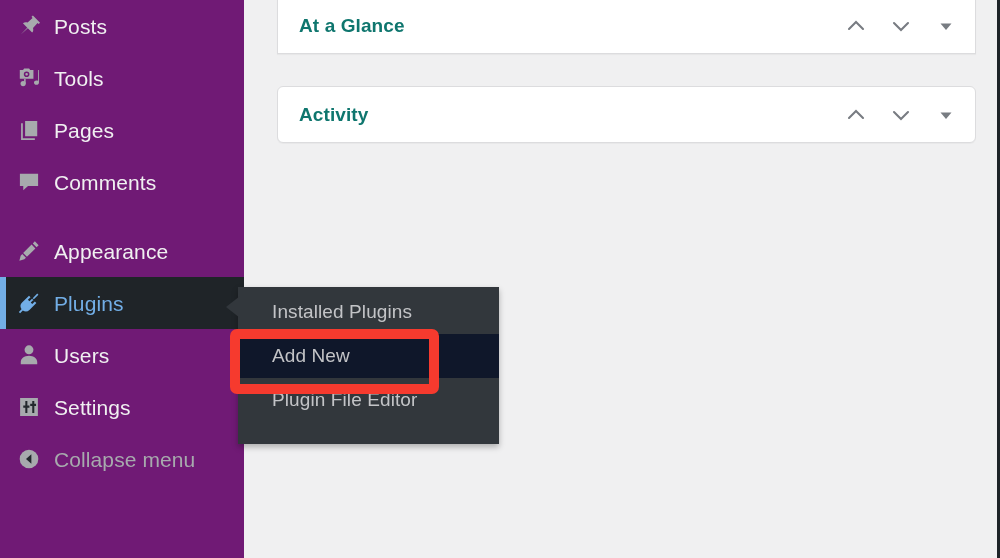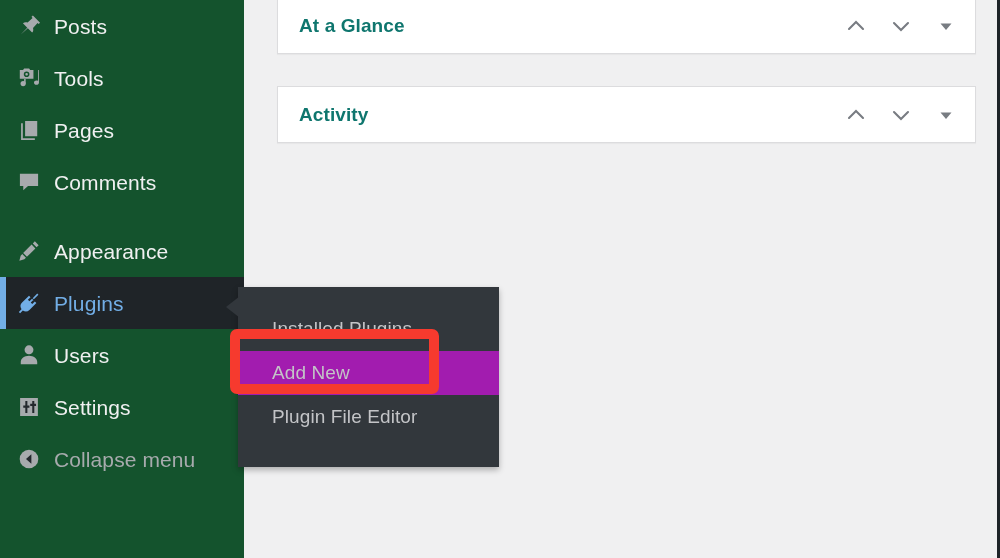--- a/index.html
+++ b/index.html
@@ -23,21 +23,21 @@
     overflow: hidden;
   }
 
   
   #adminmenuwrap {
     position: absolute;
     left: 0;
     top: 0;
     width: 244px;
     height: 558px;
-    background: #14532d;
+    background: #701a75;
     z-index: 10;
   }
 
   .menu-item {
     position: relative;
     display: flex;
     align-items: center;
     height: 52px;
     padding-left: 12px;
     box-sizing: border-box;
@@ -99,42 +99,42 @@
     border-right: 14px solid #32373c;
     z-index: 31;
   }
 
   
   #flyout {
     position: absolute;
     left: 238px;
     top: 287px;
     width: 261px;
-    height: 180px;
+    height: 157px;
     background: #32373c;
     box-shadow: 0 3px 6px rgba(0,0,0,0.28);
     z-index: 30;
-    padding-top: 20px;
+    padding-top: 3px;
     box-sizing: border-box;
   }
 
   .sub-item {
     display: flex;
     align-items: center;
     height: 44px;
     padding-left: 34px;
     box-sizing: border-box;
     font-size: 19px;
     color: #c3c4c7;
     letter-spacing: 0.1px;
     white-space: nowrap;
     cursor: pointer;
   }
   .sub-item.hl {
-    background: #a21caf;
+    background: #0f172a;
   }
 
   
   #highlight-box {
     position: absolute;
     left: 230px;
     top: 329px;
     width: 209px;
     height: 65px;
     border: 10px solid #f63a2e;
@@ -157,21 +157,21 @@
   .widget {
     position: absolute;
     left: 33px;
     width: 699px;
     background: #fff;
     border: 1px solid #dcdcde;
     box-sizing: border-box;
     box-shadow: 0 1px 1px rgba(0,0,0,0.035);
   }
   #widget-glance { top: -2px; height: 56px; }
-  #widget-activity { top: 86px; height: 57px; }
+  #widget-activity { top: 86px; height: 57px; border-radius: 6px; }
 
   .widget-head {
     position: relative;
     display: flex;
     align-items: center;
     height: 100%;
     padding: 0 18px 0 21px;
     box-sizing: border-box;
   }
   .widget-title {

